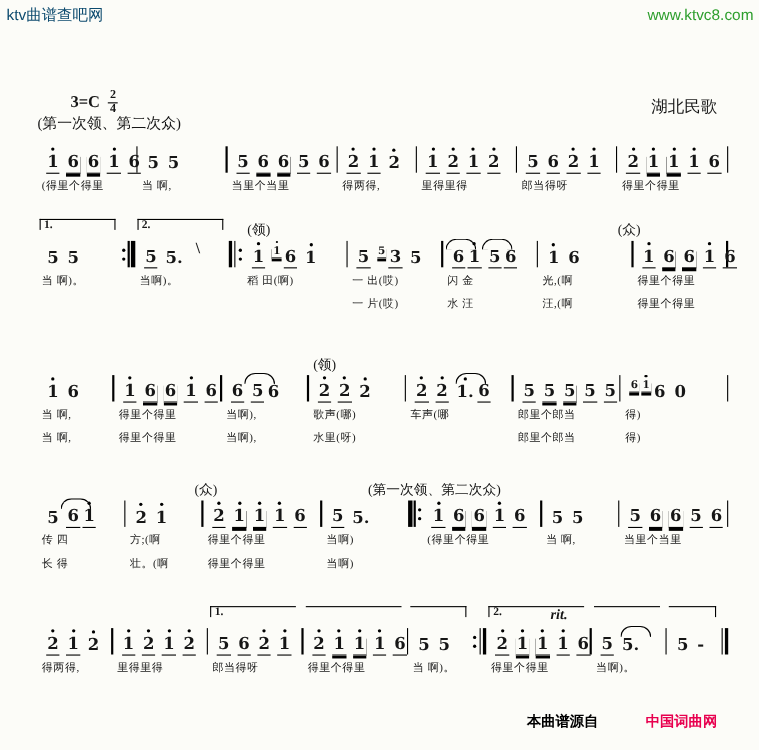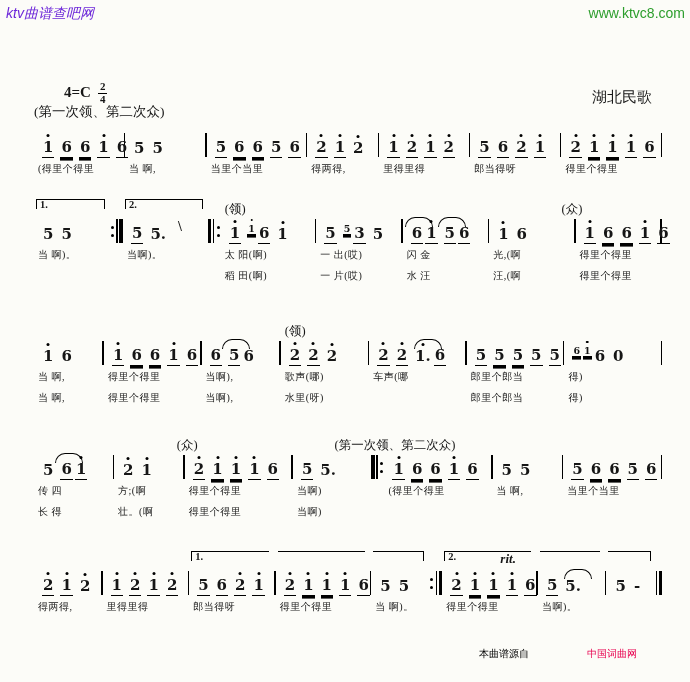--- a/index.html
+++ b/index.html
@@ -43,34 +43,34 @@
        border-radius:13px 13px 0 0;margin:0 -8px 0 -24px;align-self:flex-start;
        flex:none;transform:translateY(-1px);}
   .bar{flex:none;display:flex;align-items:center;margin-top:20px;height:26px;gap:1.5px;padding:0 2px;}
   .bar .l1{width:1.5px;height:24px;background:#000;}
   .bar .l3{width:3.5px;height:24px;background:#000;}
   .bar .dots{display:flex;flex-direction:column;gap:5px;margin:0 1px;}
   .bar .dots i{width:3px;height:3px;background:#000;border-radius:50%;display:block;}
   .ly{height:17px;padding-top:4px;font-size:10px;white-space:nowrap;padding-left:2px;
       letter-spacing:0.5px;}
   .footer{position:absolute;top:647px;left:0;width:100%;height:24px;
-          font-family:"Liberation Sans",sans-serif;font-weight:normal;font-size:10px;}
+          font-family:"Liberation Sans",sans-serif;font-weight:bold;font-size:13px;}
   .src-label{position:absolute;left:479px;}
   .site-name{position:absolute;left:587px;}
 </style>
 </head>
 <body>
 
 <div class="page">
-  <span class="hdr hdr-left" style="color: #6d28d9; font-style: italic;">ktv曲谱查吧网</span>
+  <span class="hdr hdr-left" style="color: #0c4a6e;">ktv曲谱查吧网</span>
   <span class="hdr hdr-right" style="color: rgb(45, 158, 45); text-align: center;">www.ktvc8.com</span>
 
 
   <div class="keysig">
-    <span>4=C</span><span class="frac"><span class="num">2</span><span class="den">4</span></span>
+    <span>3=C</span><span class="frac"><span class="num">2</span><span class="den">4</span></span>
   </div>
   <div class="direction">(第一次领、第二次众)</div>
   <div class="credit">湖北民歌</div>
 
   <div id="score">
       <div class="system" style="top: 112px;">
         <div class="srow">
           <div class="measure" style="flex-grow: 9;">
             <div class="ann"></div>
             <div class="notes">
@@ -212,21 +212,20 @@
           <div class="measure" style="flex-grow: 10;">
             <div class="ann">
               <span class="lab" style="left: 2px;">(领)</span>
             </div>
             <div class="notes">
               <span class="note hi u1">1</span>
               <span class="note grace hi u2">1</span>
               <span class="note u1">6</span>
               <span class="note hi">1</span>
             </div>
-            <div class="ly">太  阳(啊)</div>
             <div class="ly">稻  田(啊)</div>
           </div>
           <div class="bar">
             <span class="l1"></span>
           </div>
           <div class="measure" style="flex-grow: 9;">
             <div class="ann"></div>
             <div class="notes">
               <span class="note u1">5</span>
               <span class="note grace u2">5</span>

